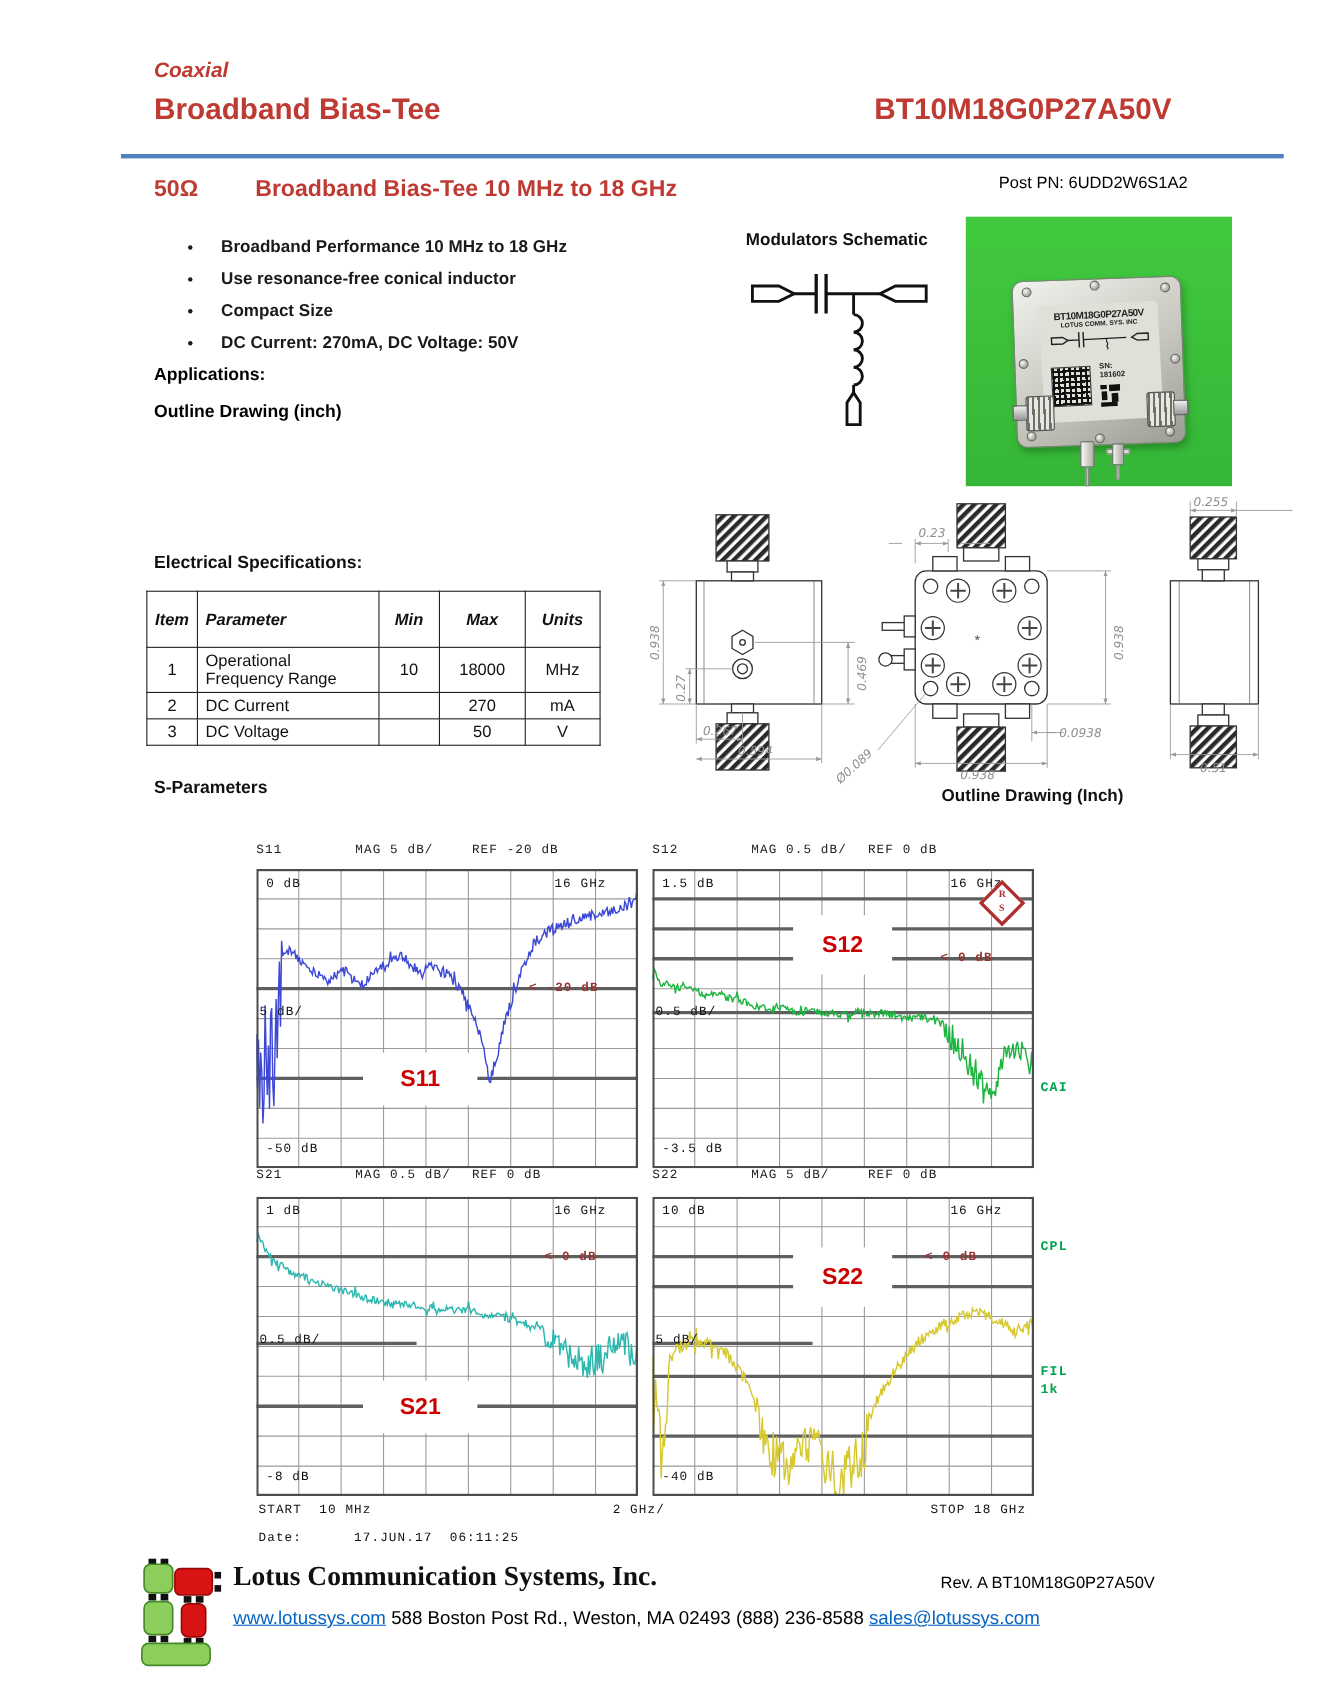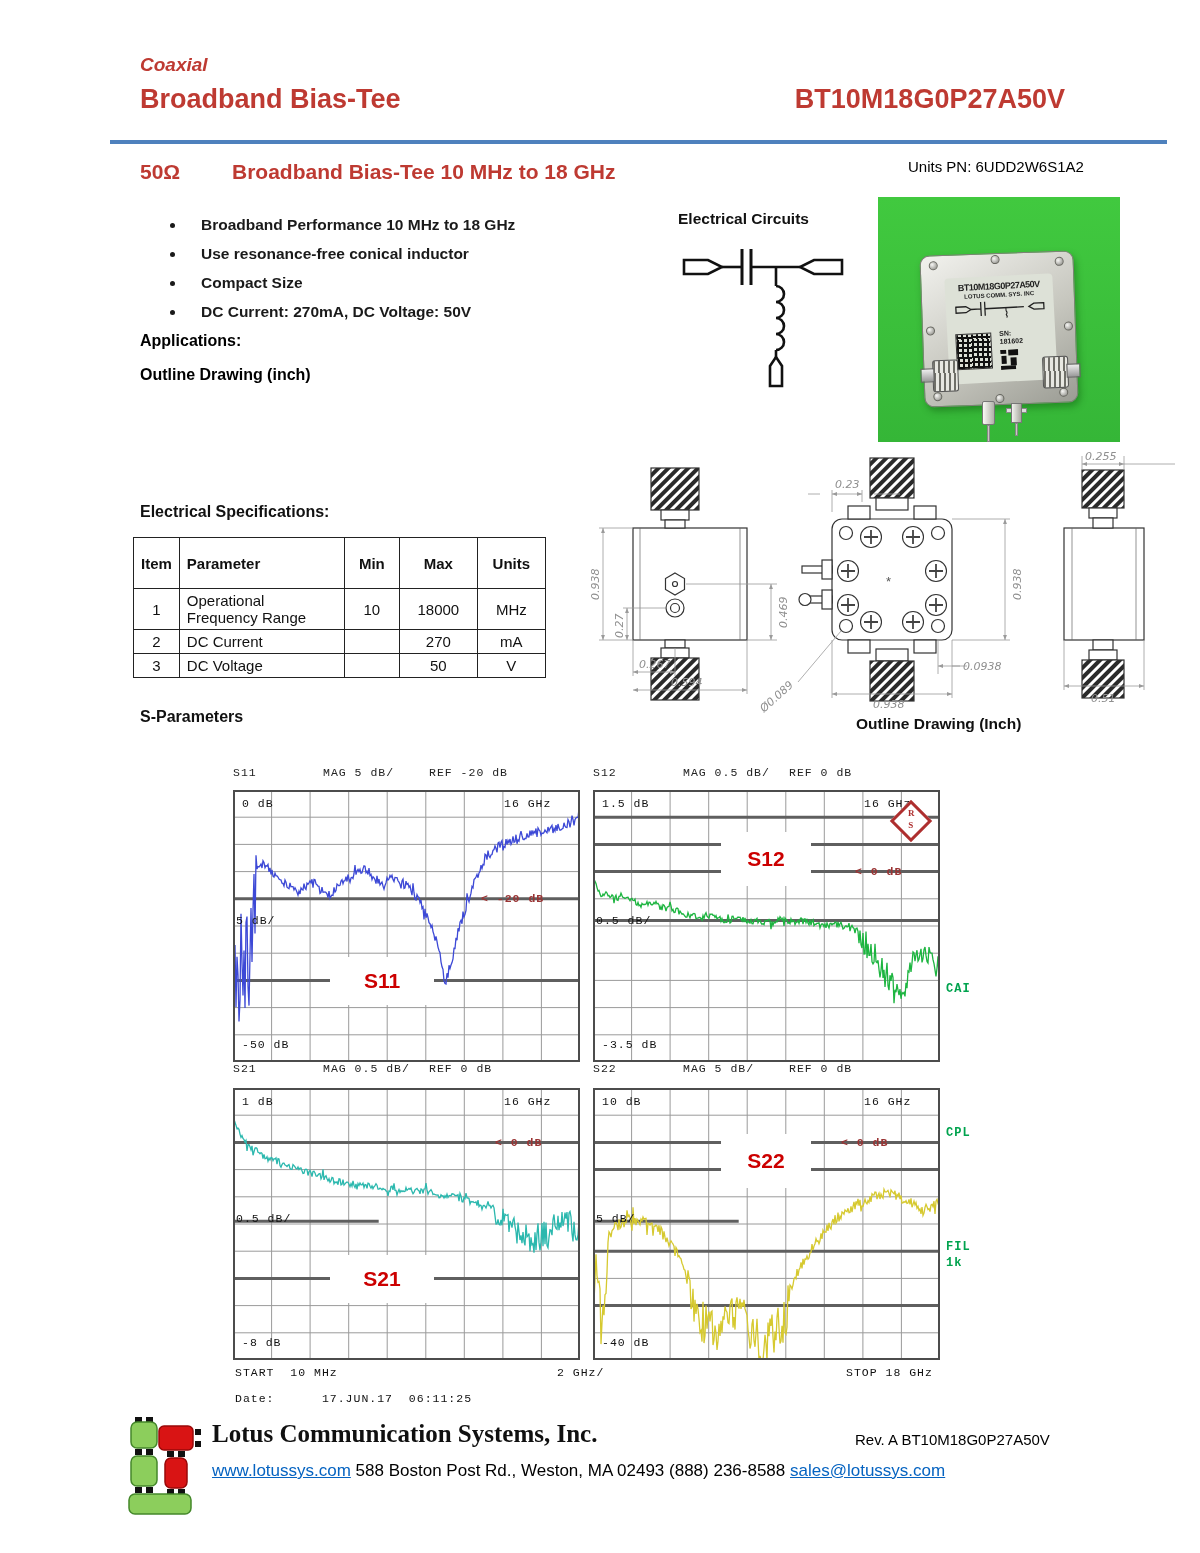--- a/index.html
+++ b/index.html
@@ -18,21 +18,21 @@
   .feat{left:140px;top:205px;width:585px;}
   .sec-h{font:bold 16px "Liberation Sans",sans-serif;color:#000;margin:0 0 2px 0;}
   .blist{margin:6px 0 10px 46px;padding:0;}
   .blist li{font:bold 15.5px "Liberation Sans",sans-serif;color:#1a1a1a;margin:11px 0;padding-left:15px;}
   .mt{margin-top:16px;}
   .schem-h{left:678px;top:210px;font:bold 15.5px "Liberation Sans",sans-serif;}
   
   .spec-h{left:140px;top:503px;font:bold 16px "Liberation Sans",sans-serif;}
   table.spec{position:absolute;left:133px;top:537px;border-collapse:collapse;font:15px "Liberation Sans",sans-serif;}
   table.spec th,table.spec td{border:1.6px solid #222;padding:3px 7px;vertical-align:middle;}
-  table.spec th{font-weight:bold;text-align:left;height:44px;}
+  table.spec th{font-weight:bold;text-align:left;height:44px;font-style:italic;}
   table.spec th.c,table.spec td.c{text-align:center;}
   .sp-h{left:140px;top:708px;font:bold 16px "Liberation Sans",sans-serif;}
   .out-cap{left:856px;top:715px;font:bold 15.5px "Liberation Sans",sans-serif;}
   
   .ch-head{position:absolute;height:16px;font:11.5px "Liberation Mono",monospace;letter-spacing:1px;color:#222;white-space:pre;}
   .ch-head span{position:absolute;top:0;}
   .ch-n{left:0;} .ch-m{left:90px;} .ch-r{left:196px;}
   .plot{position:absolute;background:#fff;padding-left:36px;}
   .plot svg{position:absolute;left:0;top:0;}
   .lbl{position:absolute;font:11.5px "Liberation Mono",monospace;letter-spacing:1px;color:#111;white-space:pre;}
@@ -79,34 +79,34 @@
 
 <div class="page">
 
   <div class="abs h-coaxial">Coaxial</div>
   <div class="abs h-title">Broadband Bias-Tee</div>
   <div class="abs h-pn">BT10M18G0P27A50V</div>
   <div class="abs rule"></div>
 
   <div class="abs t-imp">50Ω</div>
   <div class="abs t-title">Broadband Bias-Tee 10 MHz to 18 GHz</div>
-  <div class="abs t-case">Units PN: 6UDD2W6S1A2</div>
+  <div class="abs t-case">Post PN: 6UDD2W6S1A2</div>
 
   <div class="abs feat">
     <ul class="blist">
       <li>Broadband Performance 10 MHz to 18 GHz</li>
       <li>Use resonance-free conical inductor</li>
       <li>Compact Size</li>
       <li>DC Current: 270mA, DC Voltage: 50V</li>
     </ul>
     <div class="sec-h">Applications:</div>
     <div class="sec-h mt">Outline Drawing (inch)</div>
   </div>
 
-  <div class="abs schem-h">Electrical Circuits</div>
+  <div class="abs schem-h">Modulators Schematic</div>
   <svg class="abs" style="left:676px;top:240px" width="175" height="155" viewBox="0 0 175 155">
     <g fill="none" stroke="#111" stroke-width="2.6" stroke-linejoin="miter">
       <path d="M8 20 H32 L46 27 L32 34 H8 Z"></path>
       <path d="M46 27 H66"></path>
       <path d="M66 9 V45 M75 9 V45" stroke-width="3"></path>
       <path d="M75 27 H124"></path>
       <path d="M166 20 H138 L124 27 L138 34 H166 Z"></path>
       <path d="M100 27 V46"></path>
       <path d="M100 46 a8 8 0 0 1 0 16 a8 8 0 0 1 0 16 a8 8 0 0 1 0 16 a8 8 0 0 1 0 16"></path>
       <path d="M100 110 V118"></path>

